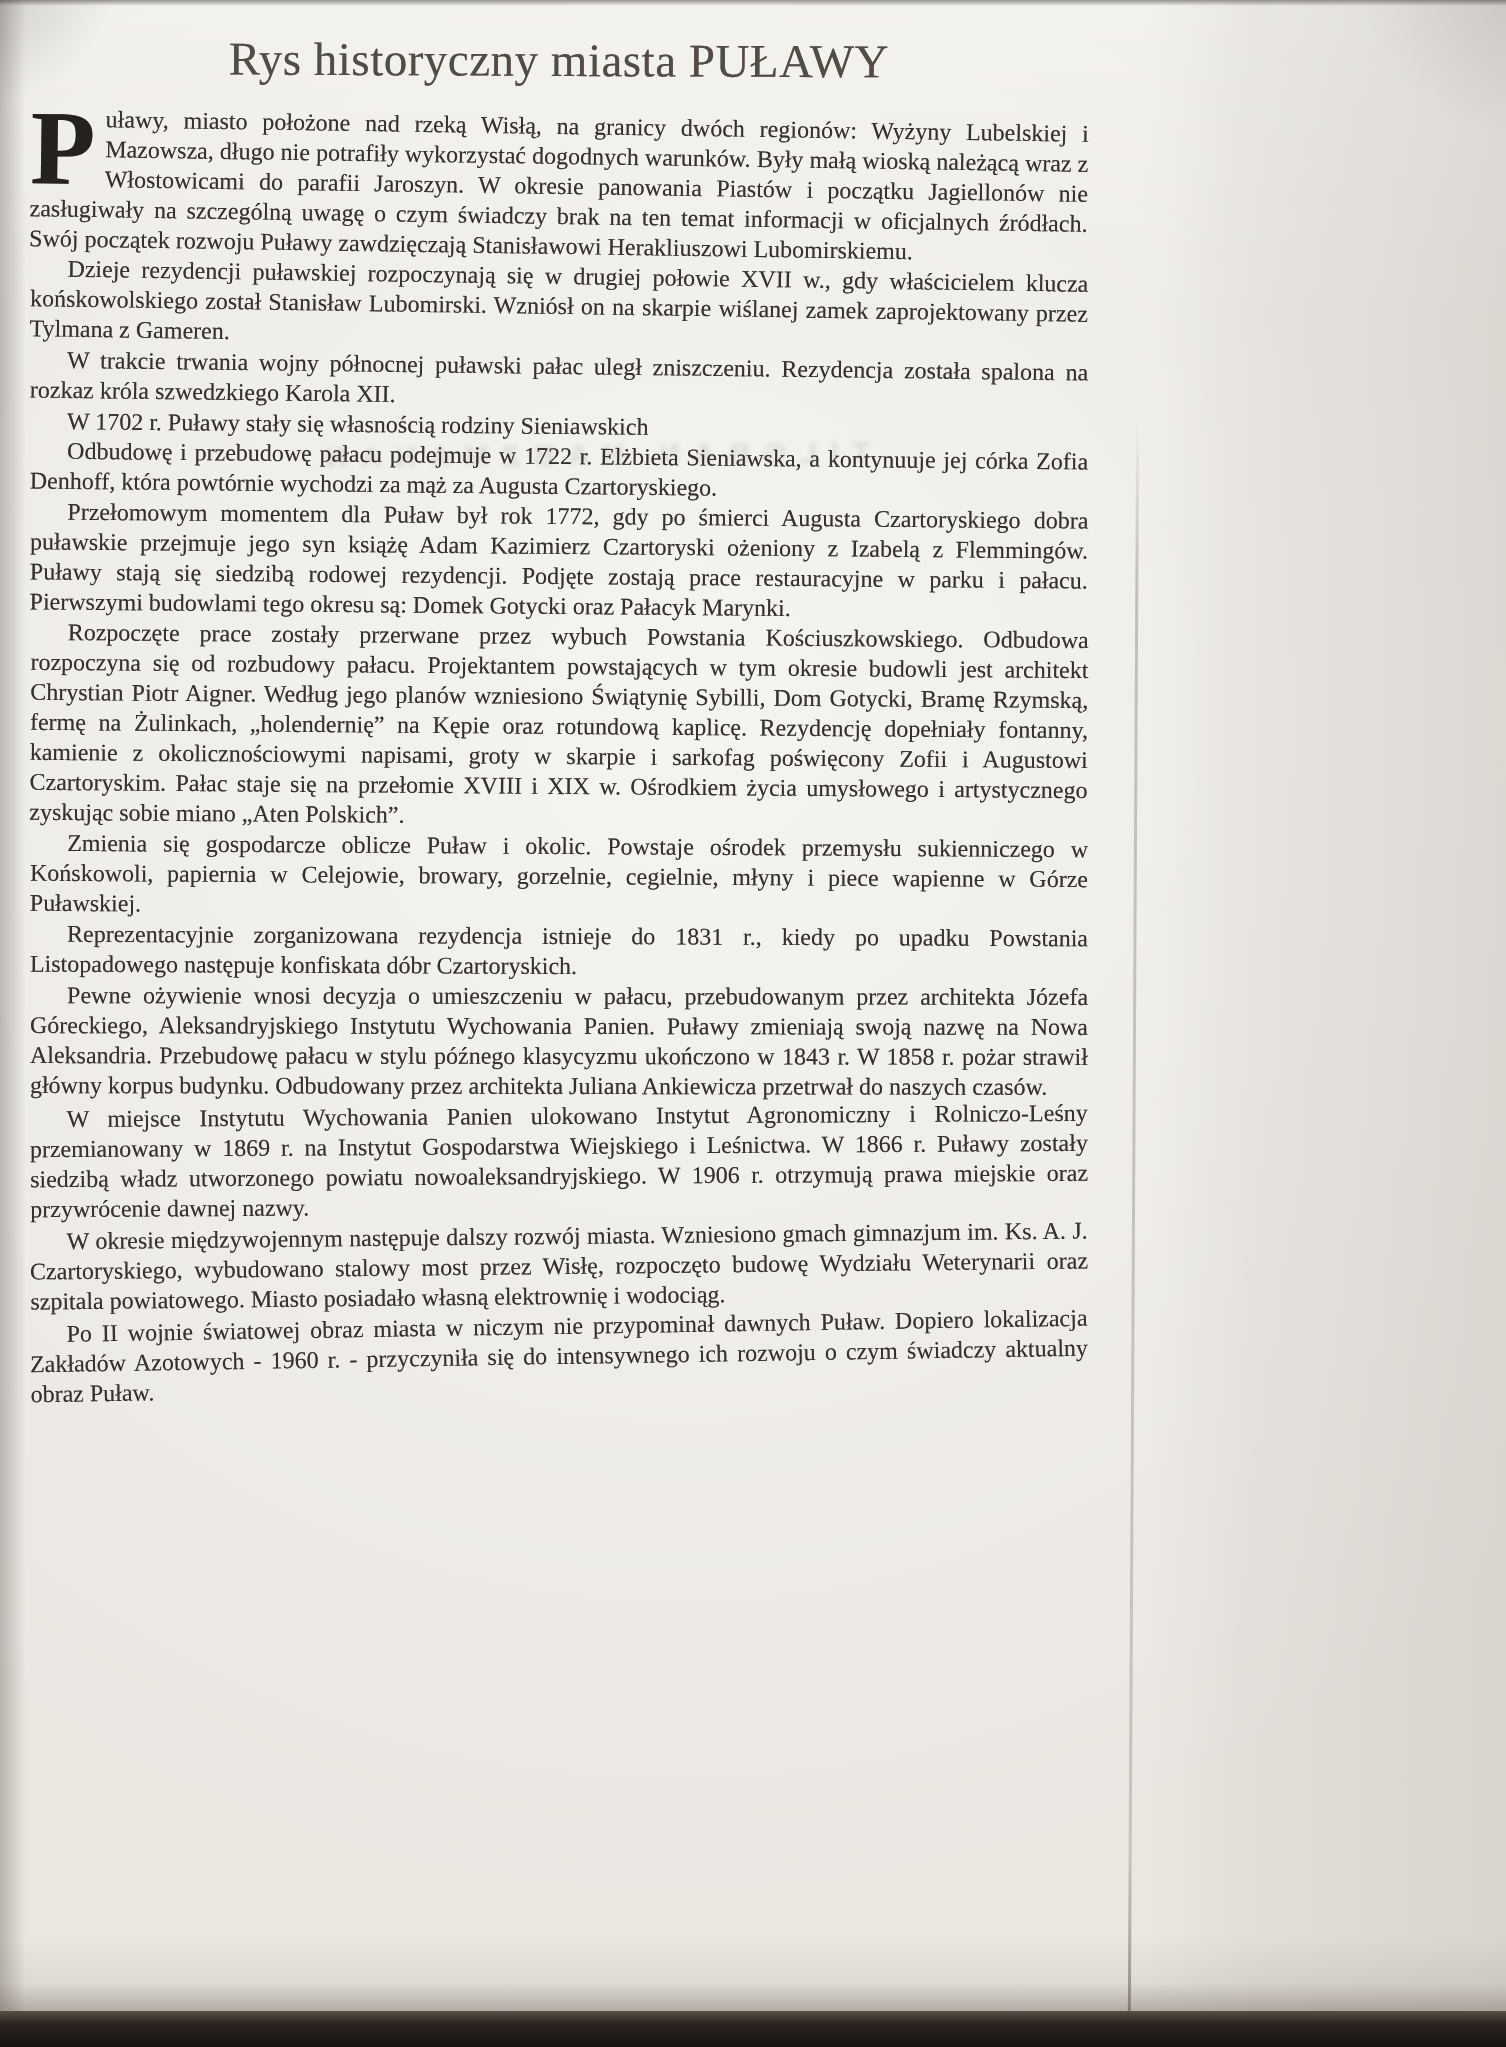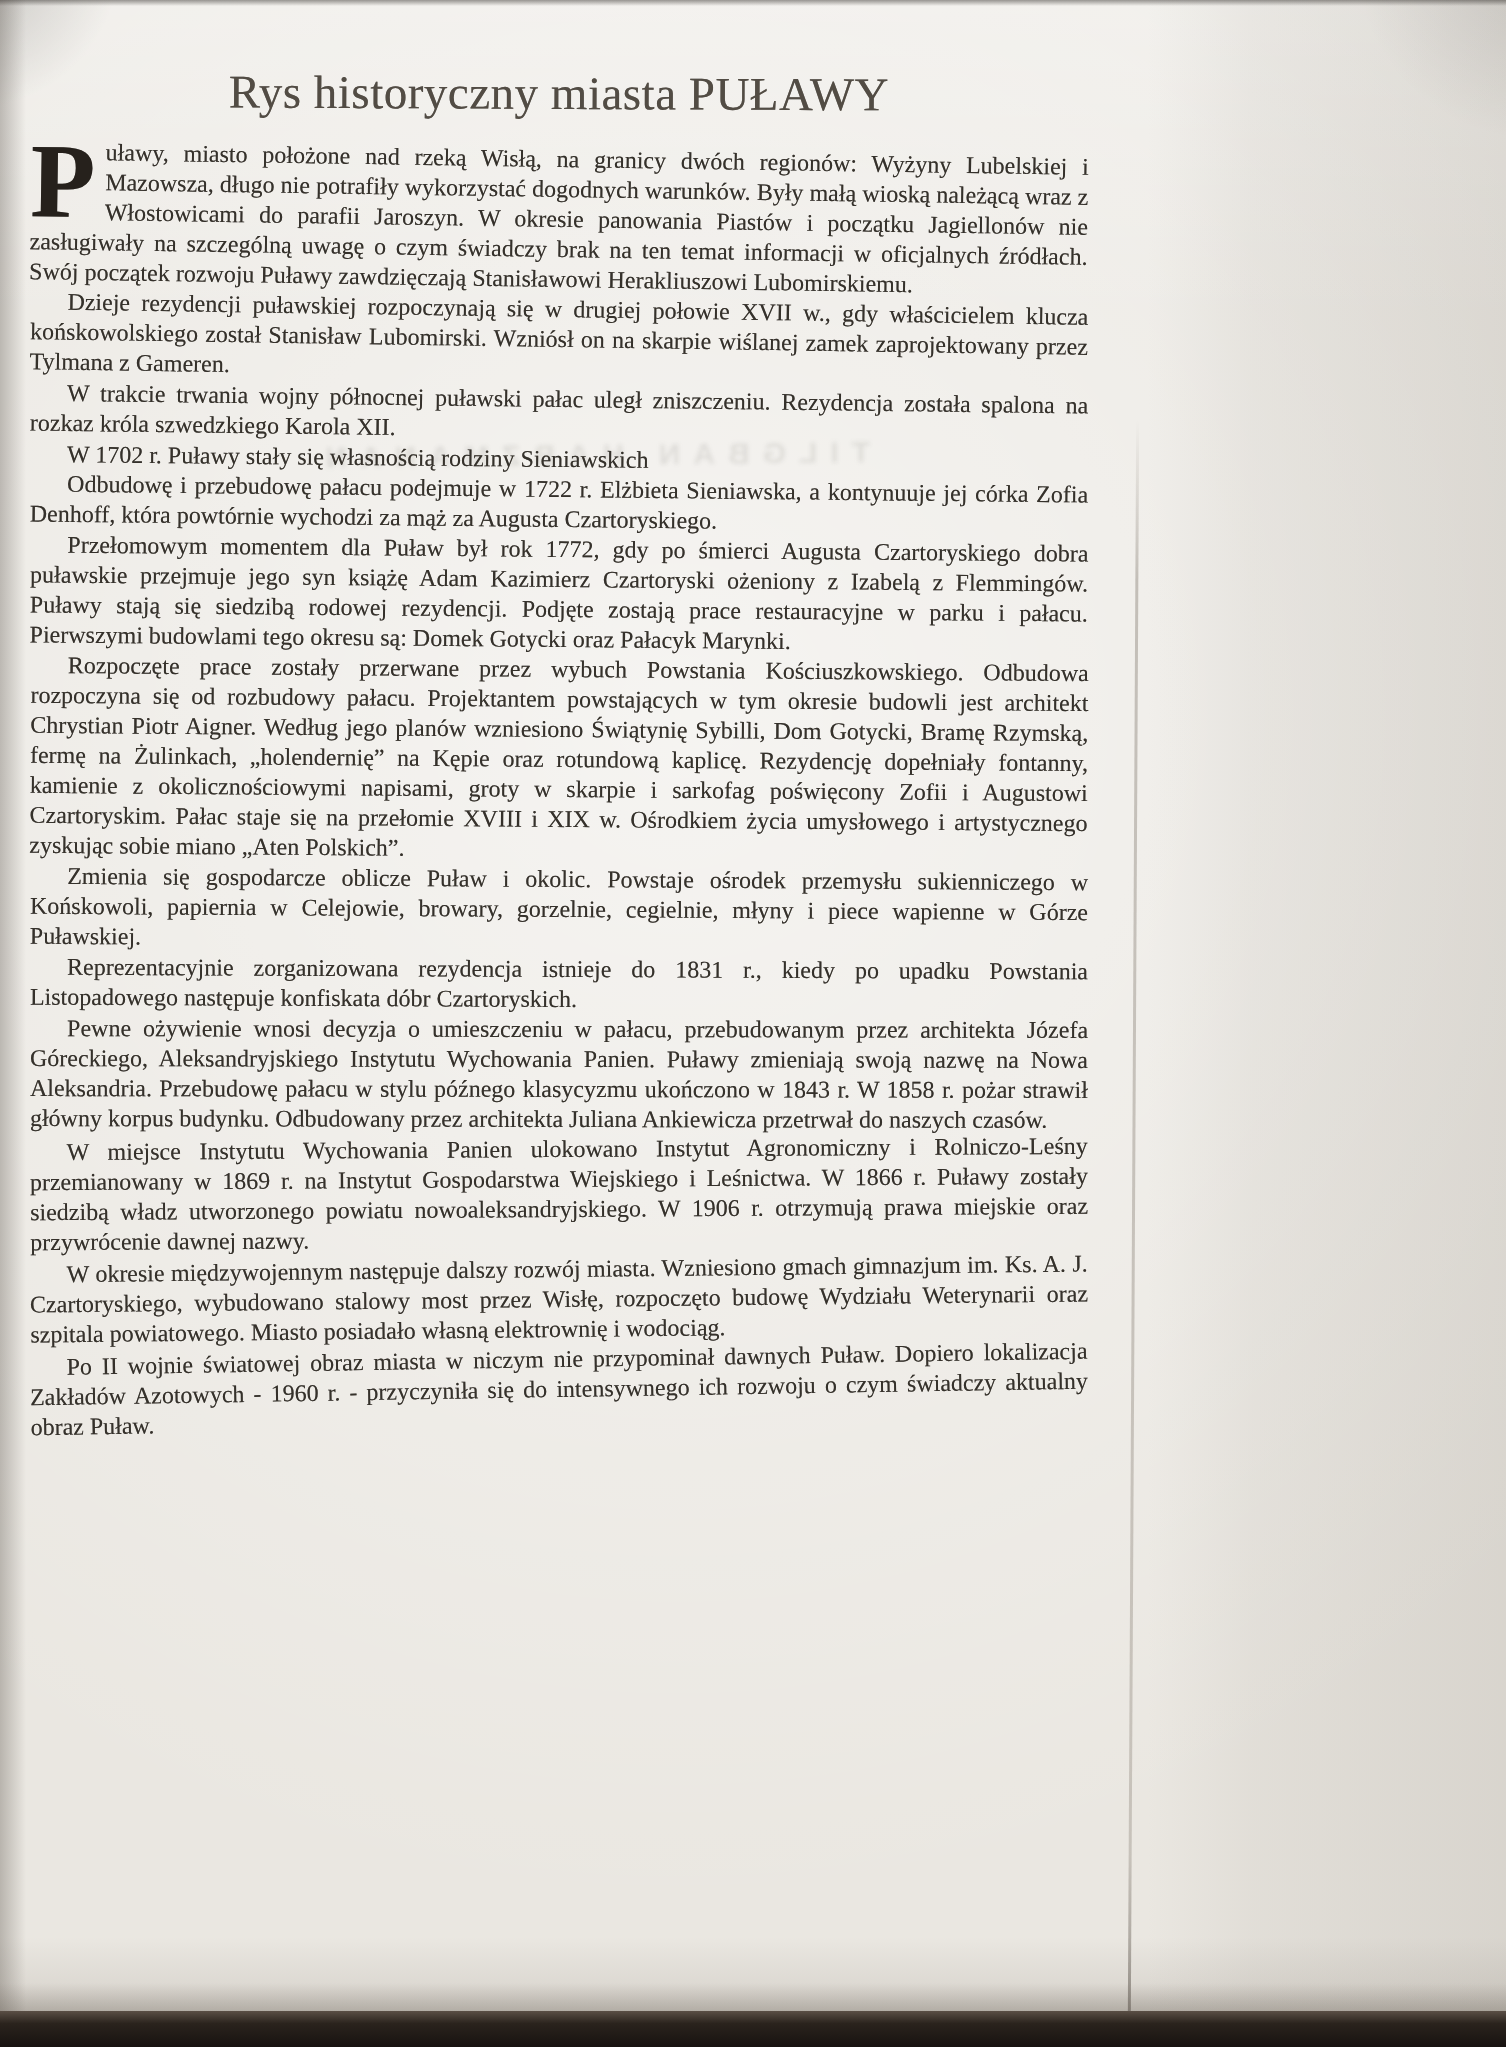--- a/index.html
+++ b/index.html
@@ -61,21 +61,20 @@
     white-space: nowrap;
     pointer-events: none;
   }
   
   .content {
     position: absolute; left: 30px; top: 34px; width: 1058px;
     color: #35312b;
     font-size: 24px; line-height: 30px;
     text-align: justify;
     text-shadow: 0 0 0.5px rgba(53,49,43,0.55);
-    margin-top: 33px;
   }
   h1.title {
     margin: 0 0 24px 0;
     font-size: 47px; line-height: 1.12;
     font-weight: normal;
     letter-spacing: 0.5px;
     text-align: center;
     color: #524c44;
     transform: rotate(0.25deg);
   }

